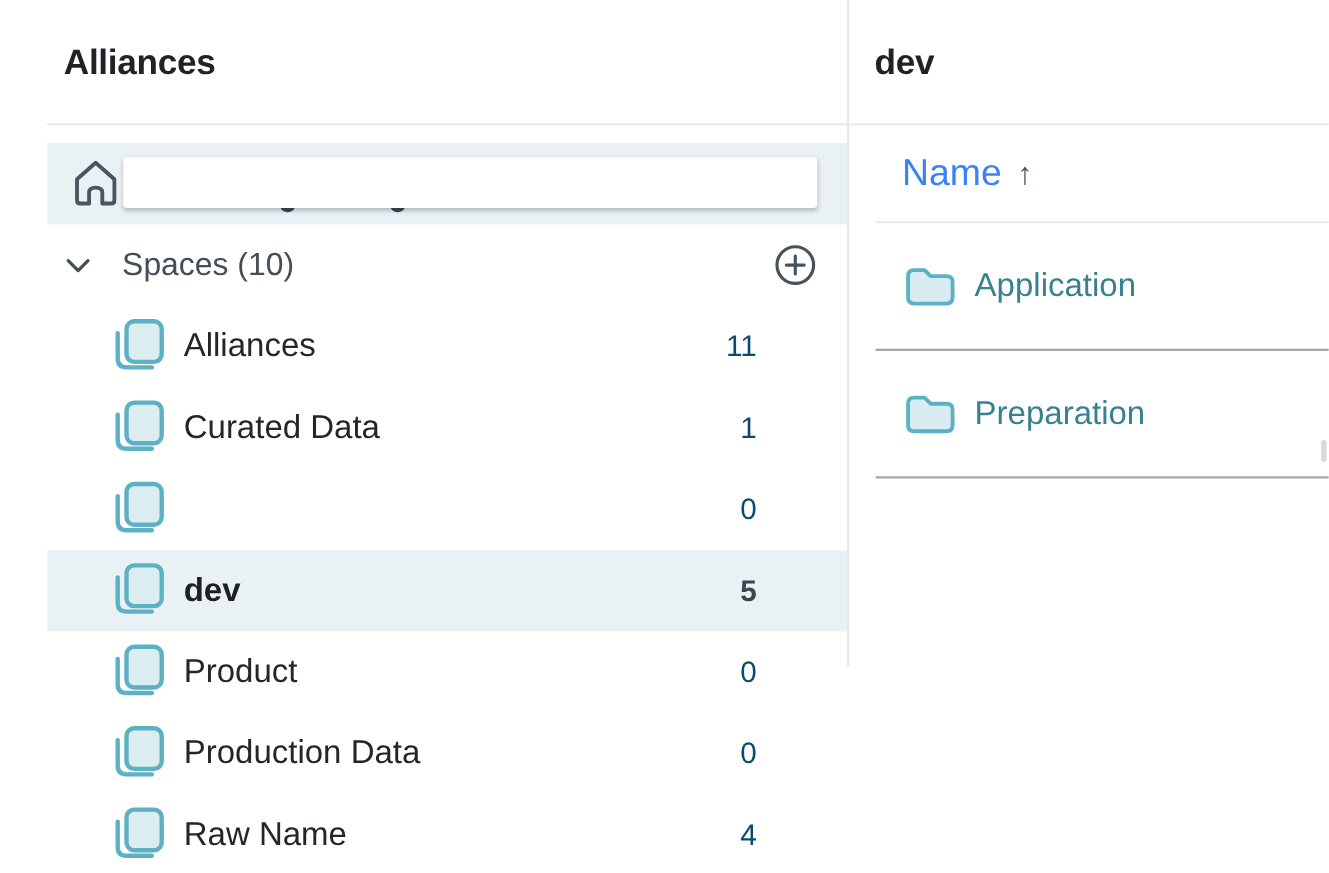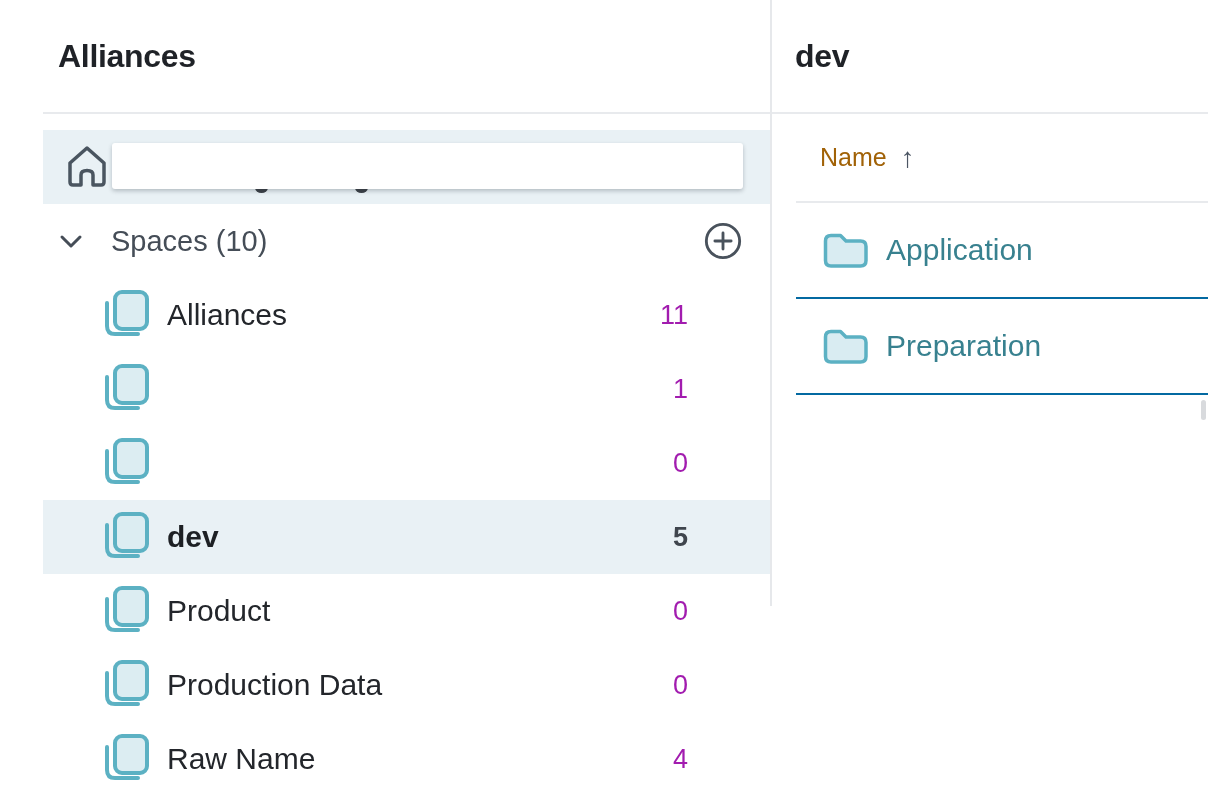--- a/index.html
+++ b/index.html
@@ -66,21 +66,21 @@
     margin-left: 43px; height: 74px;
     display: flex; align-items: center;
     cursor: pointer;
   }
   .space-item.selected { background: #e9f1f5; }
   .space-icon { margin-left: 57px; display: flex; }
   .space-label { margin-left: 15px; font-size: 30px; color: #23262b; }
   .space-item.selected .space-label { font-weight: 700; color: #1d2024; }
   .space-count {
     margin-left: auto; margin-right: 82px;
-    font-size: 27px; color: #a21caf;
+    font-size: 27px; color: #0c4a6e;
     min-width: 40px; text-align: right;
   }
   .space-item.selected .space-count { font-weight: 600; color: #3f454d; }
 
   
   .main { flex: 1 1 auto; position: relative; }
   .main-title {
     padding: 38px 0 0 23px;
     font-size: 32px; font-weight: 700; color: #1f2227;
     letter-spacing: -0.3px; line-height: 36px;
@@ -88,25 +88,25 @@
   .main-divider {
     border: none; border-top: 2px solid #e8eaed;
     margin: 38px 0 0 0; height: 0;
   }
   .table { margin-left: 24px; }
   .table-header {
     height: 89px; display: flex; align-items: center;
     border-bottom: 2px solid #e8eaed;
     cursor: pointer;
   }
-  .table-header-label { margin-left: 24px; font-size: 25px; color: #a16207; }
+  .table-header-label { margin-left: 24px; font-size: 34px; color: #3b82f6; }
   .sort-arrow { margin-left: 14px; font-size: 28px; color: #4b5563; }
   .folder-row {
-    height: 96px; display: flex; align-items: center;
-    border-bottom: 2px solid #0369a1;
+    height: 116px; display: flex; align-items: center;
+    border-bottom: 2px solid #a3a3a3;
     cursor: pointer;
   }
   .folder-icon { margin-left: 26px; display: flex; }
   .folder-name { margin-left: 17px; font-size: 30px; color: #38818f; }
 
   .scroll-thumb {
     position: absolute; right: 2px; top: 400px;
     width: 5px; height: 20px; border-radius: 3px;
     background: #d8dadd;
   }
@@ -156,20 +156,21 @@
     <span class="space-label">Alliances</span>
     <span class="space-count">11</span>
   </div>
       <div class="space-item">
     <span class="space-icon">
       <svg width="52" height="52" viewBox="0 0 52 52" fill="none">
         <path d="M7 14 V37 Q7 45 15 45 H38" stroke="#5cb1c3" stroke-width="4" stroke-linecap="round" fill="none"></path>
         <rect x="15" y="3" width="32" height="37" rx="7" fill="#dcedf2" stroke="#5cb1c3" stroke-width="4"></rect>
       </svg>
     </span>
+    <span class="space-label">Curated Data</span>
     <span class="space-count">1</span>
   </div>
       <div class="space-item">
     <span class="space-icon">
       <svg width="52" height="52" viewBox="0 0 52 52" fill="none">
         <path d="M7 14 V37 Q7 45 15 45 H38" stroke="#5cb1c3" stroke-width="4" stroke-linecap="round" fill="none"></path>
         <rect x="15" y="3" width="32" height="37" rx="7" fill="#dcedf2" stroke="#5cb1c3" stroke-width="4"></rect>
       </svg>
     </span>
     <span class="space-count">0</span>

